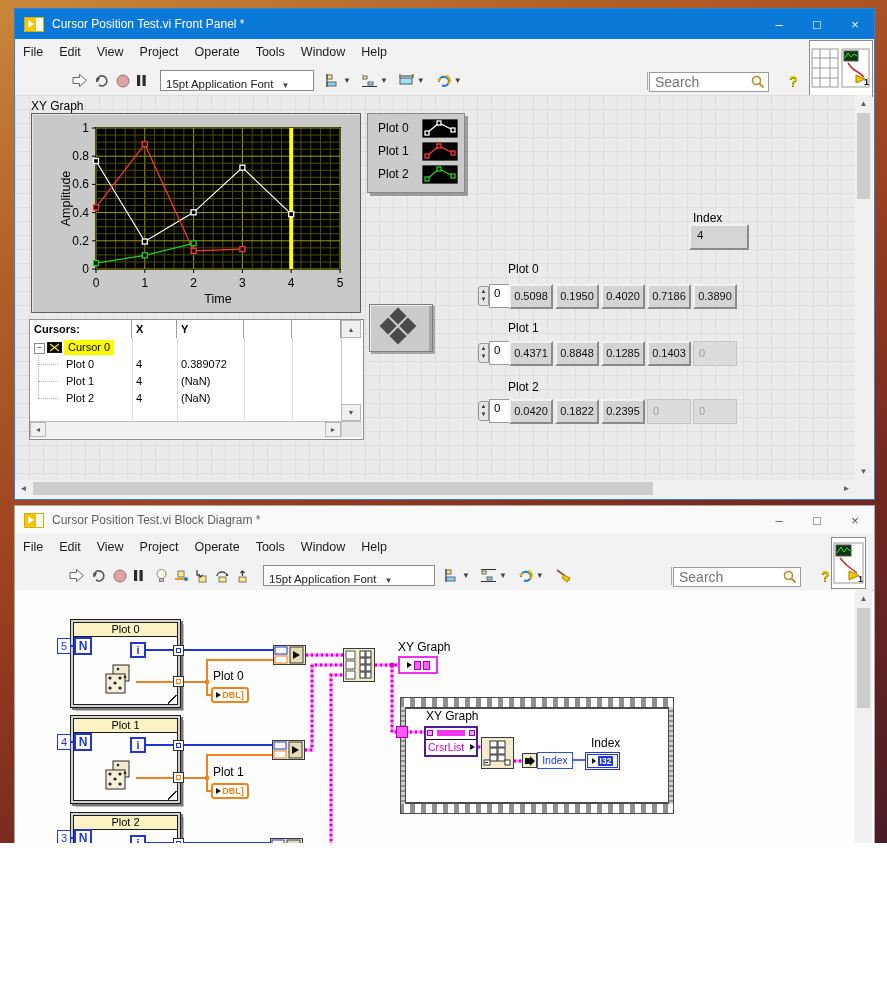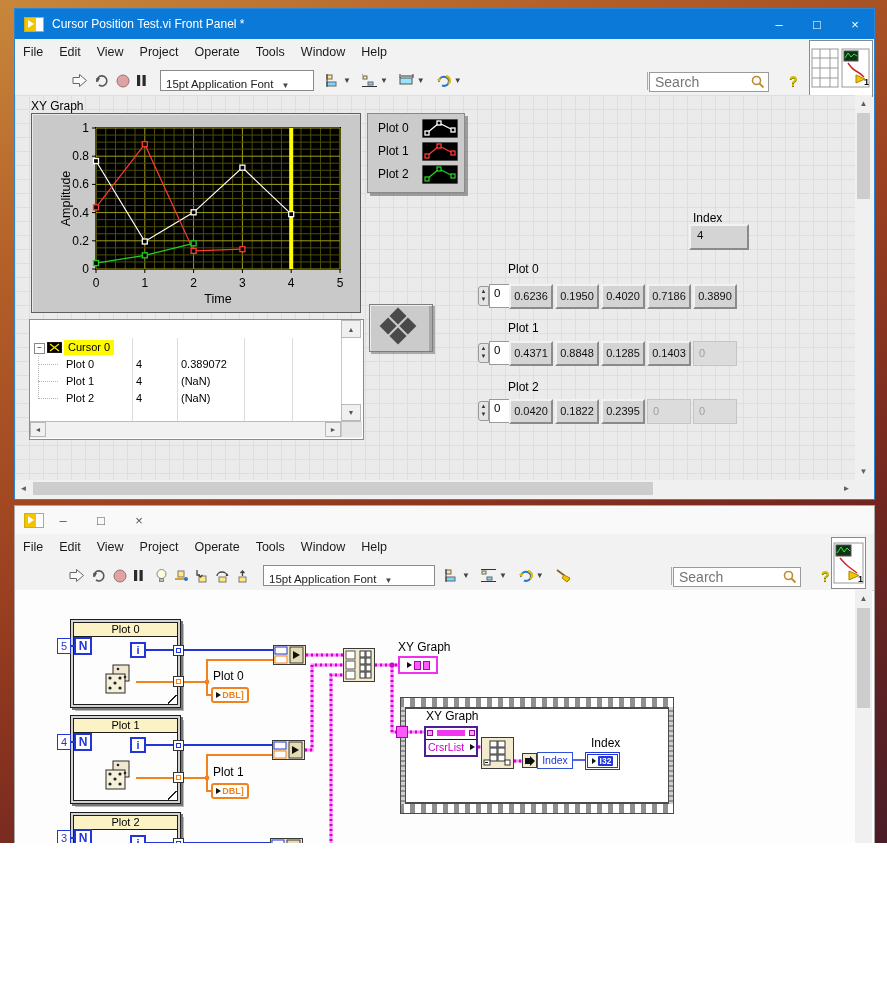--- a/index.html
+++ b/index.html
@@ -340,20 +340,27 @@
           <g transform="rotate(45 28 21)" fill="#4a4a4a">
             <rect x="15" y="8" width="12" height="12"></rect>
               <rect x="29" y="8" width="12" height="12"></rect>
             <rect x="15" y="22" width="12" height="12"></rect>
               <rect x="29" y="22" width="12" height="12"></rect>
           </g>
         </svg>
       </div>
 
       <div class="ct" style="left:14px;top:224px;width:333px;height:119px">
+        <div class="cth">
+          <div class="c" style="width:102px">Cursors:</div>
+          <div class="c" style="width:45px">X</div>
+          <div class="c" style="width:67px">Y</div>
+          <div class="c" style="width:48px"></div>
+          <div class="c" style="width:49px"></div>
+        </div>
         <div class="sbb a" style="left:311px;top:0;width:20px;height:18px">▲</div>
         <div class="a" style="left:311px;top:18px;width:20px;height:66px;background:#fff;border-left:1px solid #c9c9c9"></div>
         <div class="sbb a" style="left:311px;top:84px;width:20px;height:17px">▼</div>
         <div class="colline" style="left:102px;top:18px;height:83px"></div>
         <div class="colline" style="left:147px;top:18px;height:83px"></div>
         <div class="colline" style="left:214px;top:18px;height:83px"></div>
         <div class="colline" style="left:262px;top:18px;height:83px"></div>
 
         <div class="ctrow" style="top:19px">
           <div class="a" style="left:4px;top:4px;width:9px;height:9px;border:1px solid #888;background:#fff;font-size:8px;line-height:7px;text-align:center">−</div>
@@ -391,21 +398,21 @@
       </div>
 
       <div class="flbl" style="left:678px;top:116px">Index</div>
       <div class="numbox" style="left:674px;top:129px;width:60px;height:26px;padding:3px 0 0 6px">4</div>
 
       <div class="flbl" style="left:493px;top:167px">Plot 0</div>
       <div class="spin" style="left:463px;top:189px">
         <div class="arr">▲<br>▼</div>
         <div class="val">0</div>
       </div>
-      <div class="el" style="left:494px;top:189px">0.6236</div>
+      <div class="el" style="left:494px;top:189px">0.5098</div>
       <div class="el" style="left:540px;top:189px">0.1950</div>
       <div class="el" style="left:586px;top:189px">0.4020</div>
       <div class="el" style="left:632px;top:189px">0.7186</div>
       <div class="el" style="left:678px;top:189px">0.3890</div>
 
       <div class="flbl" style="left:493px;top:226px">Plot 1</div>
       <div class="spin" style="left:463px;top:246px">
         <div class="arr">▲<br>▼</div>
         <div class="val">0</div>
       </div>
@@ -434,20 +441,21 @@
     <div class="sb" style="left:0;top:471px;width:840px;height:17px"></div>
     <div class="sbarrow" style="left:0;top:471px">◄</div>
     <div class="sbthumb" style="left:18px;top:473px;width:620px;height:13px"></div>
     <div class="sbarrow" style="left:823px;top:471px">►</div>
     <div class="sb" style="left:840px;top:471px;width:17px;height:17px"></div>
   </div>
 
   <div class="win" id="w2">
     <div class="tbar">
       <div class="lvicon"></div>
+      <div class="ttl">Cursor Position Test.vi Block Diagram *</div>
       <div class="winbtn">–</div>
       <div class="winbtn">□</div>
       <div class="winbtn">×</div>
     </div>
     <div class="mbar">
       <div class="mi">File</div>
       <div class="mi">Edit</div>
       <div class="mi">View</div>
       <div class="mi">Project</div>
       <div class="mi">Operate</div>

